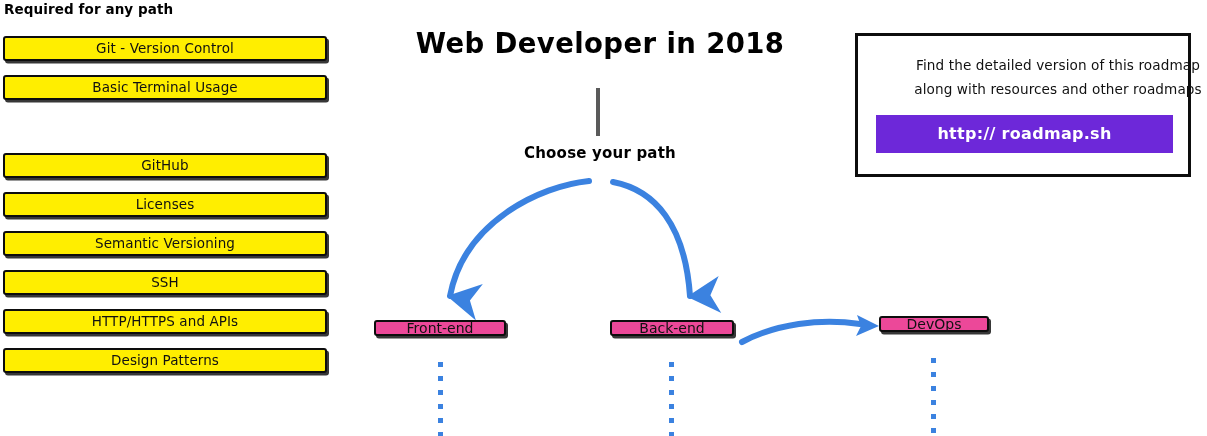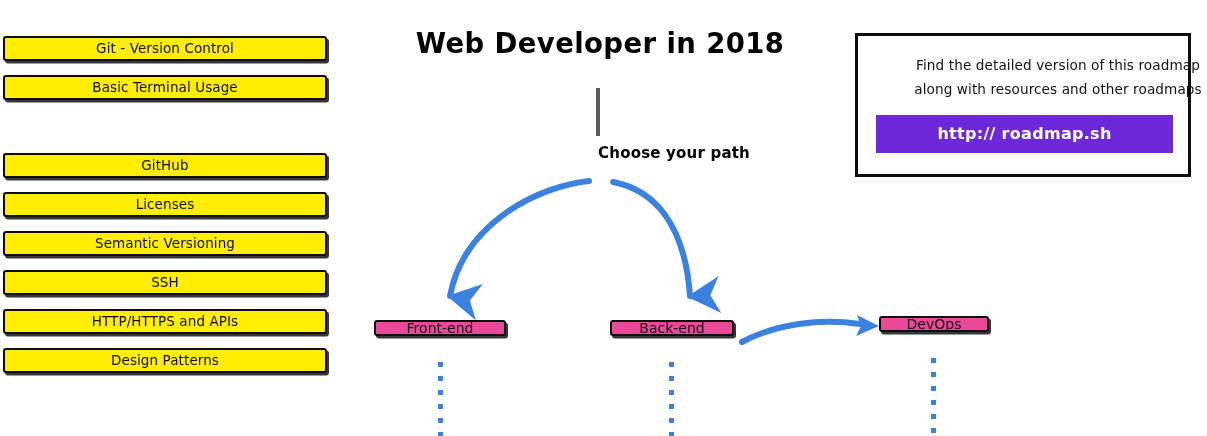--- a/index.html
+++ b/index.html
@@ -76,21 +76,21 @@
     top: 88px;
     width: 4px;
     height: 48px;
     background: #5a5a5a;
   }
   #choose-path-label {
     position: absolute;
     left: 450px;
     top: 144px;
     width: 300px;
-    text-align: right;
+    text-align: center;
     font-size: 15px;
     font-weight: bold;
     letter-spacing: 0.2px;
     color: #000000;
     white-space: nowrap;
   }
 
   
   #flow-arrows {
     position: absolute;
@@ -175,20 +175,21 @@
     color: #ffffff;
     letter-spacing: 0.3px;
     white-space: nowrap;
     line-height: 1;
   }
 </style>
 </head>
 <body>
 
 <div id="required-section">
+  <div id="required-heading">Required for any path</div>
 
   <div class="req-item" style="top:36px">
     <span class="req-label">Git - Version Control</span>
   </div>
   <div class="req-item" style="top:75px">
     <span class="req-label">Basic Terminal Usage</span>
   </div>
   <div class="req-item" style="top:153px">
     <span class="req-label">GitHub</span>
   </div>

